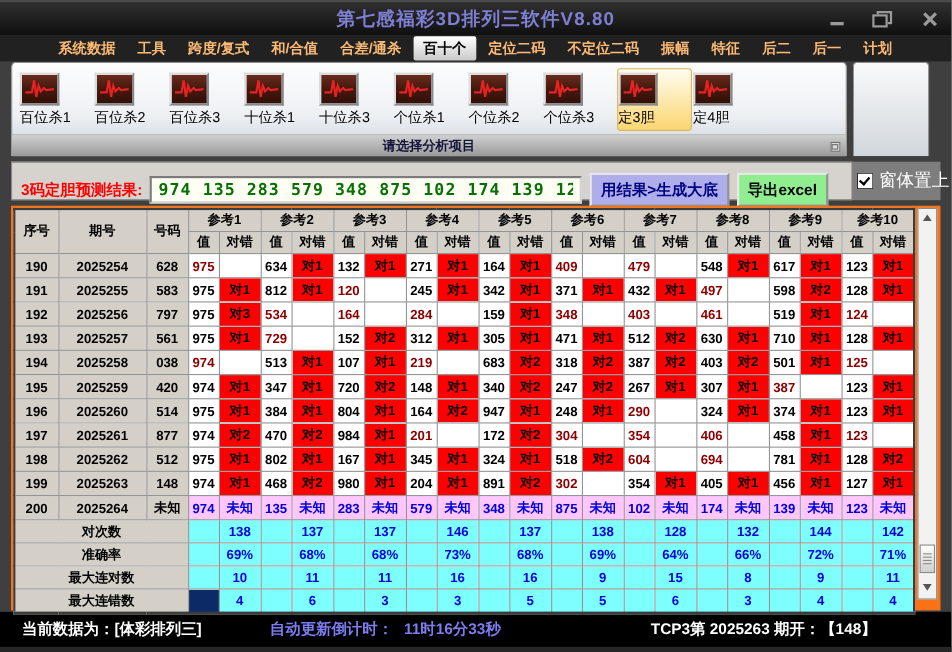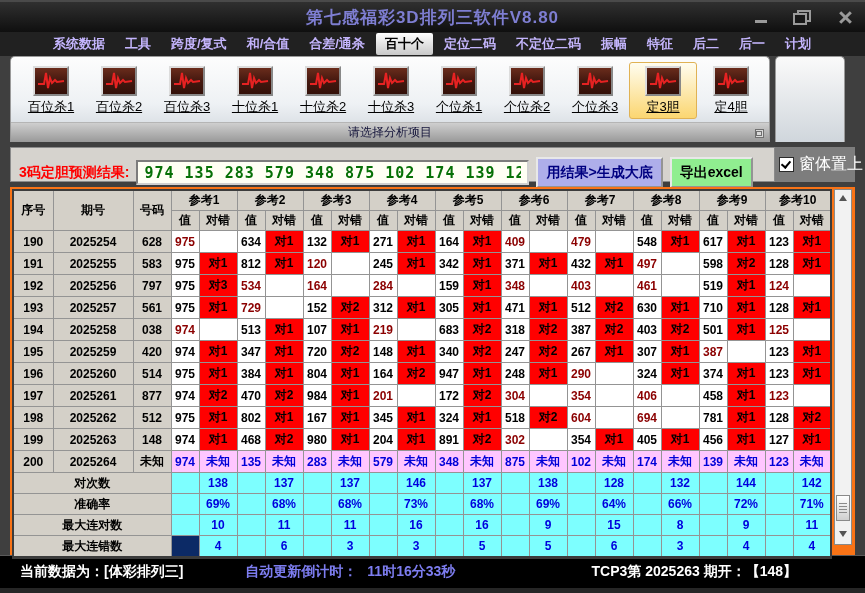--- a/index.html
+++ b/index.html
@@ -11,32 +11,32 @@
   .win-controls{position:absolute;right:6px;top:0;height:100%;display:flex;align-items:center;gap:14px;}
   .wc{width:28px;height:20px;display:flex;align-items:center;justify-content:center;position:relative;}
   .wc-min::before{content:"";width:12px;height:3px;background:#9a9a9a;margin-top:8px;}
   .wc-max::before{content:"";width:10px;height:8px;border:2px solid #9a9a9a;position:absolute;right:6px;top:3px;}
   .wc-max::after{content:"";width:10px;height:8px;border:2px solid #9a9a9a;background:#181818;position:absolute;left:4px;bottom:2px;}
   .wc-close::before,.wc-close::after{content:"";position:absolute;left:7px;top:9px;width:15px;height:3px;background:#9a9a9a;}
   .wc-close::before{transform:rotate(45deg);}
   .wc-close::after{transform:rotate(-45deg);}
   
   .menubar{height:24px;flex:0 0 auto;background:#212121;display:flex;align-items:center;padding-left:44px;gap:2px;}
-  .menu-item{color:#c4b5fd;font-size:13px;font-weight:bold;padding:2px 9px;white-space:nowrap;}
+  .menu-item{color:#fdba74;font-size:13px;font-weight:bold;padding:2px 9px;white-space:nowrap;}
   .menu-item.active{background:linear-gradient(#ffffff,#c9c9c9);color:#000;border-radius:2px;}
   
   .content{flex:1;min-height:0;padding:0 10px;display:flex;flex-direction:column;background:#3f3f3f;}
   .toolbar-row{display:flex;height:86px;flex:0 0 auto;}
   .toolbar-panel{width:760px;background:linear-gradient(#fdfdfd,#eef1f4 55%,#ccd3da);border:1px solid #9a9a9a;border-bottom:none;border-radius:5px 5px 0 0;display:flex;flex-direction:column;box-sizing:border-box;}
   .tools{flex:1;display:flex;align-items:center;padding:2px 2px 0 6px;}
-  .tool{width:66px;display:flex;flex-direction:column;align-items:center;gap:2px;padding:3px 0 2px;border:1px solid transparent;border-radius:3px;text-decoration:underline;}
+  .tool{width:66px;display:flex;flex-direction:column;gap:2px;padding:3px 0 2px;border:1px solid transparent;border-radius:3px;}
   .tool.selected{background:linear-gradient(#fffdf0,#fbd671);border:1px solid #e0b254;}
   .tool-icon{width:36px;height:30px;border:2px outset #dcdcdc;background:linear-gradient(#6a2c1c,#44180f 50%,#331009);display:flex;align-items:center;justify-content:center;box-sizing:border-box;}
   .tool-label{font-size:13px;color:#000;white-space:nowrap;}
-  .toolbar-caption{height:19px;flex:0 0 auto;background:linear-gradient(#cfcfcf,#999);border-top:1px solid #b5b5b5;display:flex;align-items:center;justify-content:center;position:relative;font-size:12px;font-weight:normal;color:#14143a;}
+  .toolbar-caption{height:19px;flex:0 0 auto;background:linear-gradient(#cfcfcf,#999);border-top:1px solid #b5b5b5;display:flex;align-items:center;justify-content:center;position:relative;font-size:12px;font-weight:bold;color:#14143a;}
   .caption-expand{position:absolute;right:5px;bottom:4px;width:9px;height:9px;border:1px solid #707070;background:#dadada;box-sizing:border-box;}
   .caption-expand::after{content:"";position:absolute;right:1px;top:1px;width:4px;height:3px;border:1px solid #707070;}
   .toolbar-stub{width:70px;margin-left:5px;background:linear-gradient(#fafafa,#d0d6dc);border:1px solid #9a9a9a;border-bottom:none;border-radius:5px 5px 0 0;box-sizing:border-box;}
   
   .predict-row{margin-top:5px;height:35px;flex:0 0 auto;display:flex;}
   .predict-light{flex:1;background:#d6d3ce;border:1px solid #8a8a8a;display:flex;align-items:center;padding:16px 4px 0 8px;gap:7px;box-sizing:border-box;}
   .predict-label{color:#f00;font-weight:bold;font-size:14px;white-space:nowrap;}
   .predict-input{width:393px;height:25px;background:#fffff4;border:2px inset #d0d0d0;color:#067006;font-weight:bold;font-size:15px;font-family:"DejaVu Sans Mono","Liberation Mono",monospace;padding:0 6px;letter-spacing:1px;box-sizing:border-box;}
   .btn{height:27px;display:flex;align-items:center;justify-content:center;font-weight:bold;border:2px outset #e8e8e8;padding:0 8px;white-space:nowrap;font-size:14px;}
   .btn-excel{background:#90ee90;color:#000;}
@@ -140,28 +140,20 @@
                 </svg>
               </div>
               <div class="tool-label">十位杀1</div>
             </div>
             <div class="tool">
               <div class="tool-icon">
                 <svg width="28" height="24" viewBox="0 0 28 24">
                   <polyline points="1,15 7,15 9,4 11,19 13,9 15,14 18,11 20,13 27,12" fill="none" stroke="#e62222" stroke-width="2"></polyline>
                 </svg>
               </div>
-              <div class="tool-label">十位杀2</div>
-            </div>
-            <div class="tool">
-              <div class="tool-icon">
-                <svg width="28" height="24" viewBox="0 0 28 24">
-                  <polyline points="1,15 7,15 9,4 11,19 13,9 15,14 18,11 20,13 27,12" fill="none" stroke="#e62222" stroke-width="2"></polyline>
-                </svg>
-              </div>
               <div class="tool-label">十位杀3</div>
             </div>
             <div class="tool">
               <div class="tool-icon">
                 <svg width="28" height="24" viewBox="0 0 28 24">
                   <polyline points="1,15 7,15 9,4 11,19 13,9 15,14 18,11 20,13 27,12" fill="none" stroke="#e62222" stroke-width="2"></polyline>
                 </svg>
               </div>
               <div class="tool-label">个位杀1</div>
             </div>

